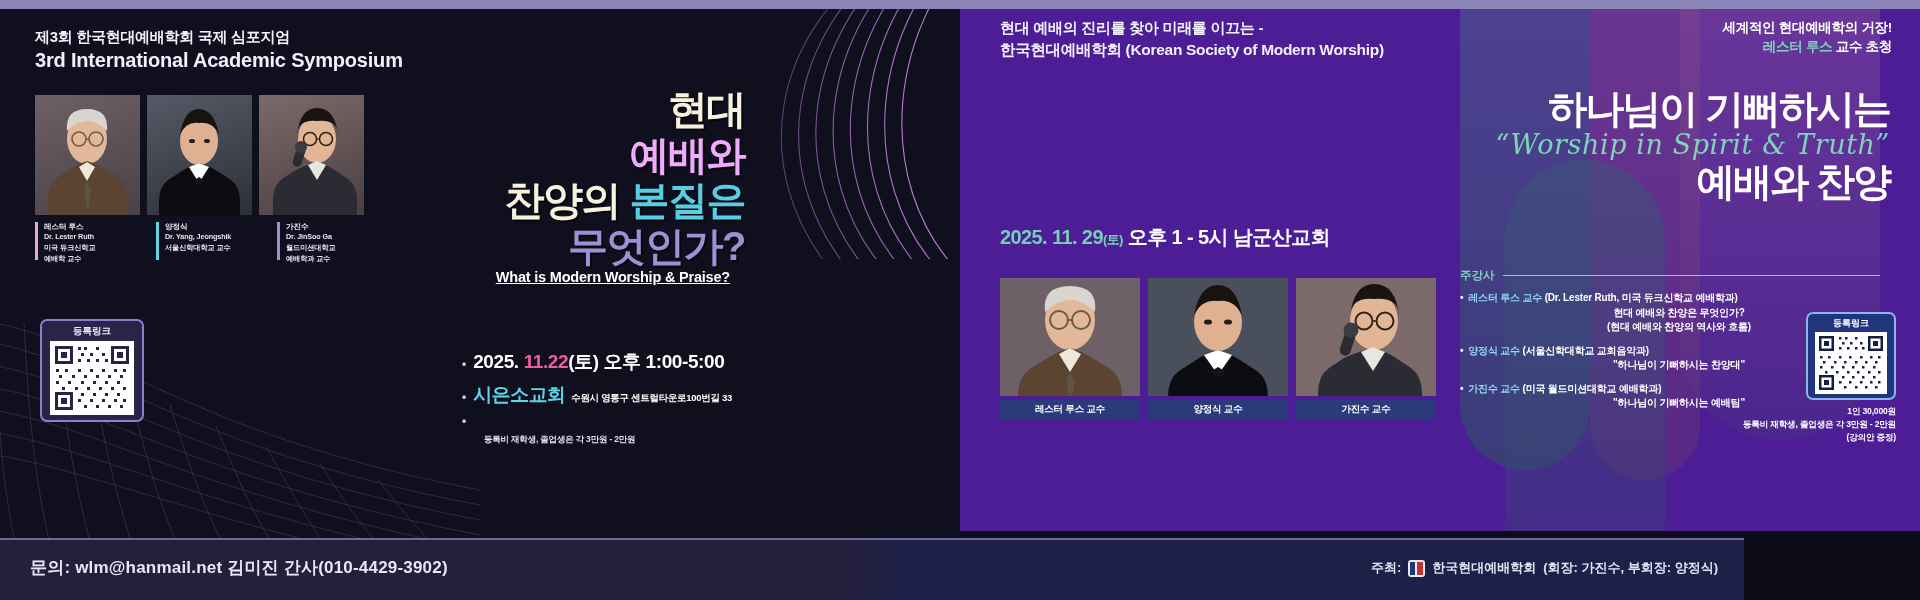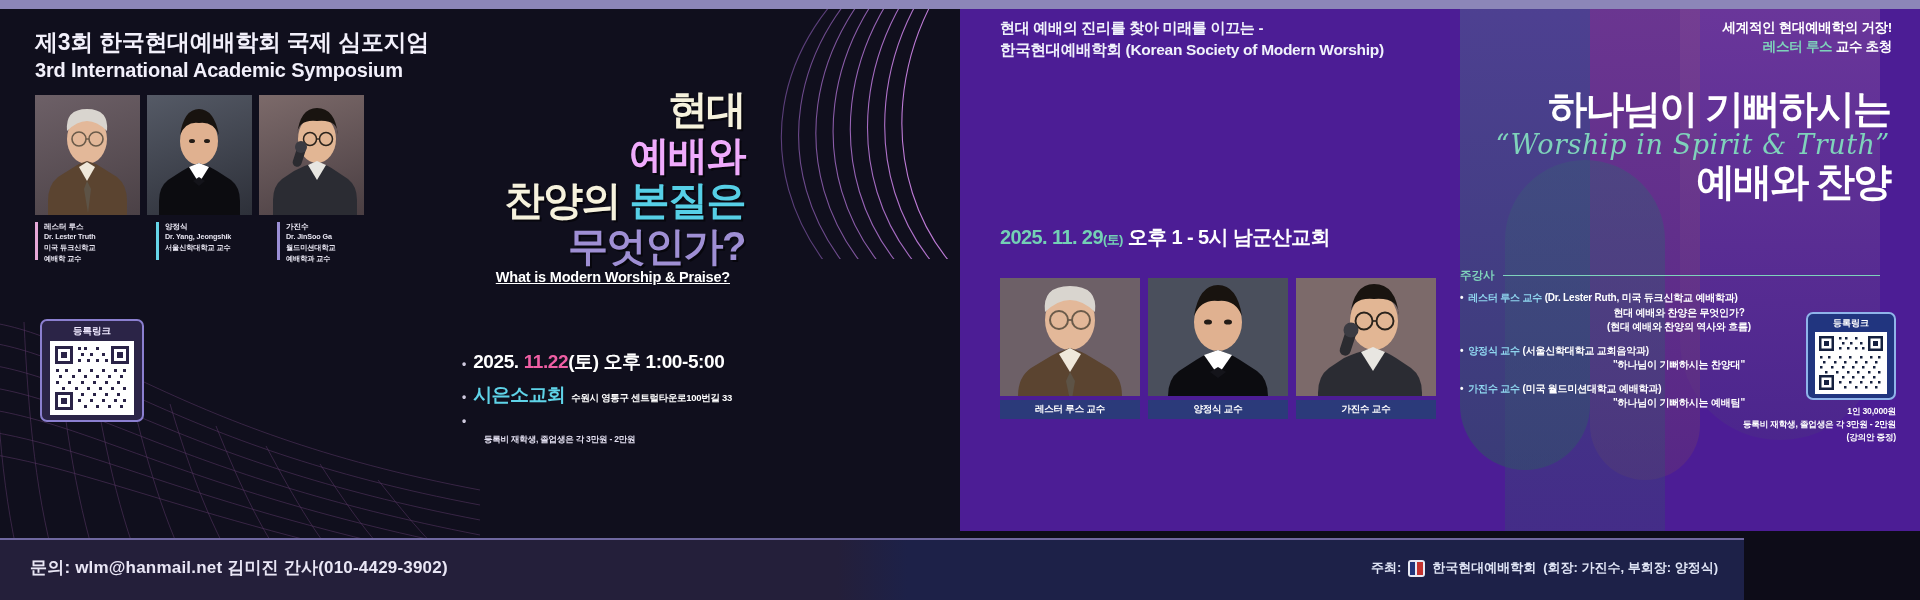--- a/index.html
+++ b/index.html
@@ -28,21 +28,21 @@
 
   
   .pill{position:absolute;border-radius:200px;}
   .pill.a{left:500px;top:-170px;width:130px;height:640px;background:linear-gradient(180deg,rgba(92,96,160,.55),rgba(52,70,110,.75));}
   .pill.b{left:630px;top:-210px;width:110px;height:690px;background:linear-gradient(180deg,rgba(130,72,150,.72),rgba(96,48,120,.55));}
   .pill.c{left:720px;top:-200px;width:200px;height:640px;background:linear-gradient(180deg,rgba(150,84,168,.60),rgba(74,54,126,.35));}
   .pill.d{left:545px;top:160px;width:160px;height:560px;background:linear-gradient(180deg,rgba(60,84,122,.55),rgba(44,62,100,.25));}
 
   
   .lHead{position:absolute;left:35px;top:18px;color:#f2f0fb;line-height:1.32;}
-  .lHead .ko{font-size:23px;font-weight:bold;letter-spacing:-.3px;}
+  .lHead .ko{font-size:15px;font-weight:bold;letter-spacing:-.3px;}
   .lHead .en{font-size:20px;font-weight:bold;letter-spacing:-.2px;}
 
   .photos{position:absolute;left:35px;top:86px;display:flex;gap:7px;}
   .ph{width:105px;height:120px;overflow:hidden;position:relative;}
   .ph .bg{position:absolute;inset:0;}
   .p1 .bg{background:linear-gradient(160deg,#6d6067,#4b4146);}
   .p2 .bg{background:linear-gradient(160deg,#555a66,#2d3039);}
   .p3 .bg{background:linear-gradient(160deg,#7c6a6a,#4a3e42);}
 
   .caps{position:absolute;left:35px;top:212px;display:flex;gap:7px;}
@@ -197,21 +197,21 @@
           <circle cx="42" cy="52" r="6" fill="#3b3b42"></circle>
           <path d="M58 67 q11 3 19 9 l12 8 q9 7 9 21 v15 H14 v-15 q0 -14 9 -21 l12 -8 q11 -6 23 -9z" fill="#2b2c33"></path>
           <path d="M49 70 l9 15 l9 -15 l-9 -4z" fill="#e8e6e1"></path>
         </svg>
       </div>
     </div>
 
     <div class="caps">
       <div class="cap c1">
         <div class="nm">레스터 루스</div>
-        <div>Dr. Lester Truth</div>
+        <div>Dr. Lester Ruth</div>
         <div>미국 듀크신학교</div>
         <div>예배학 교수</div>
       </div>
       <div class="cap c2">
         <div class="nm">양정식</div>
         <div>Dr. Yang, Jeongshik</div>
         <div>서울신학대학교 교수</div>
       </div>
       <div class="cap c3">
         <div class="nm">가진수</div>

